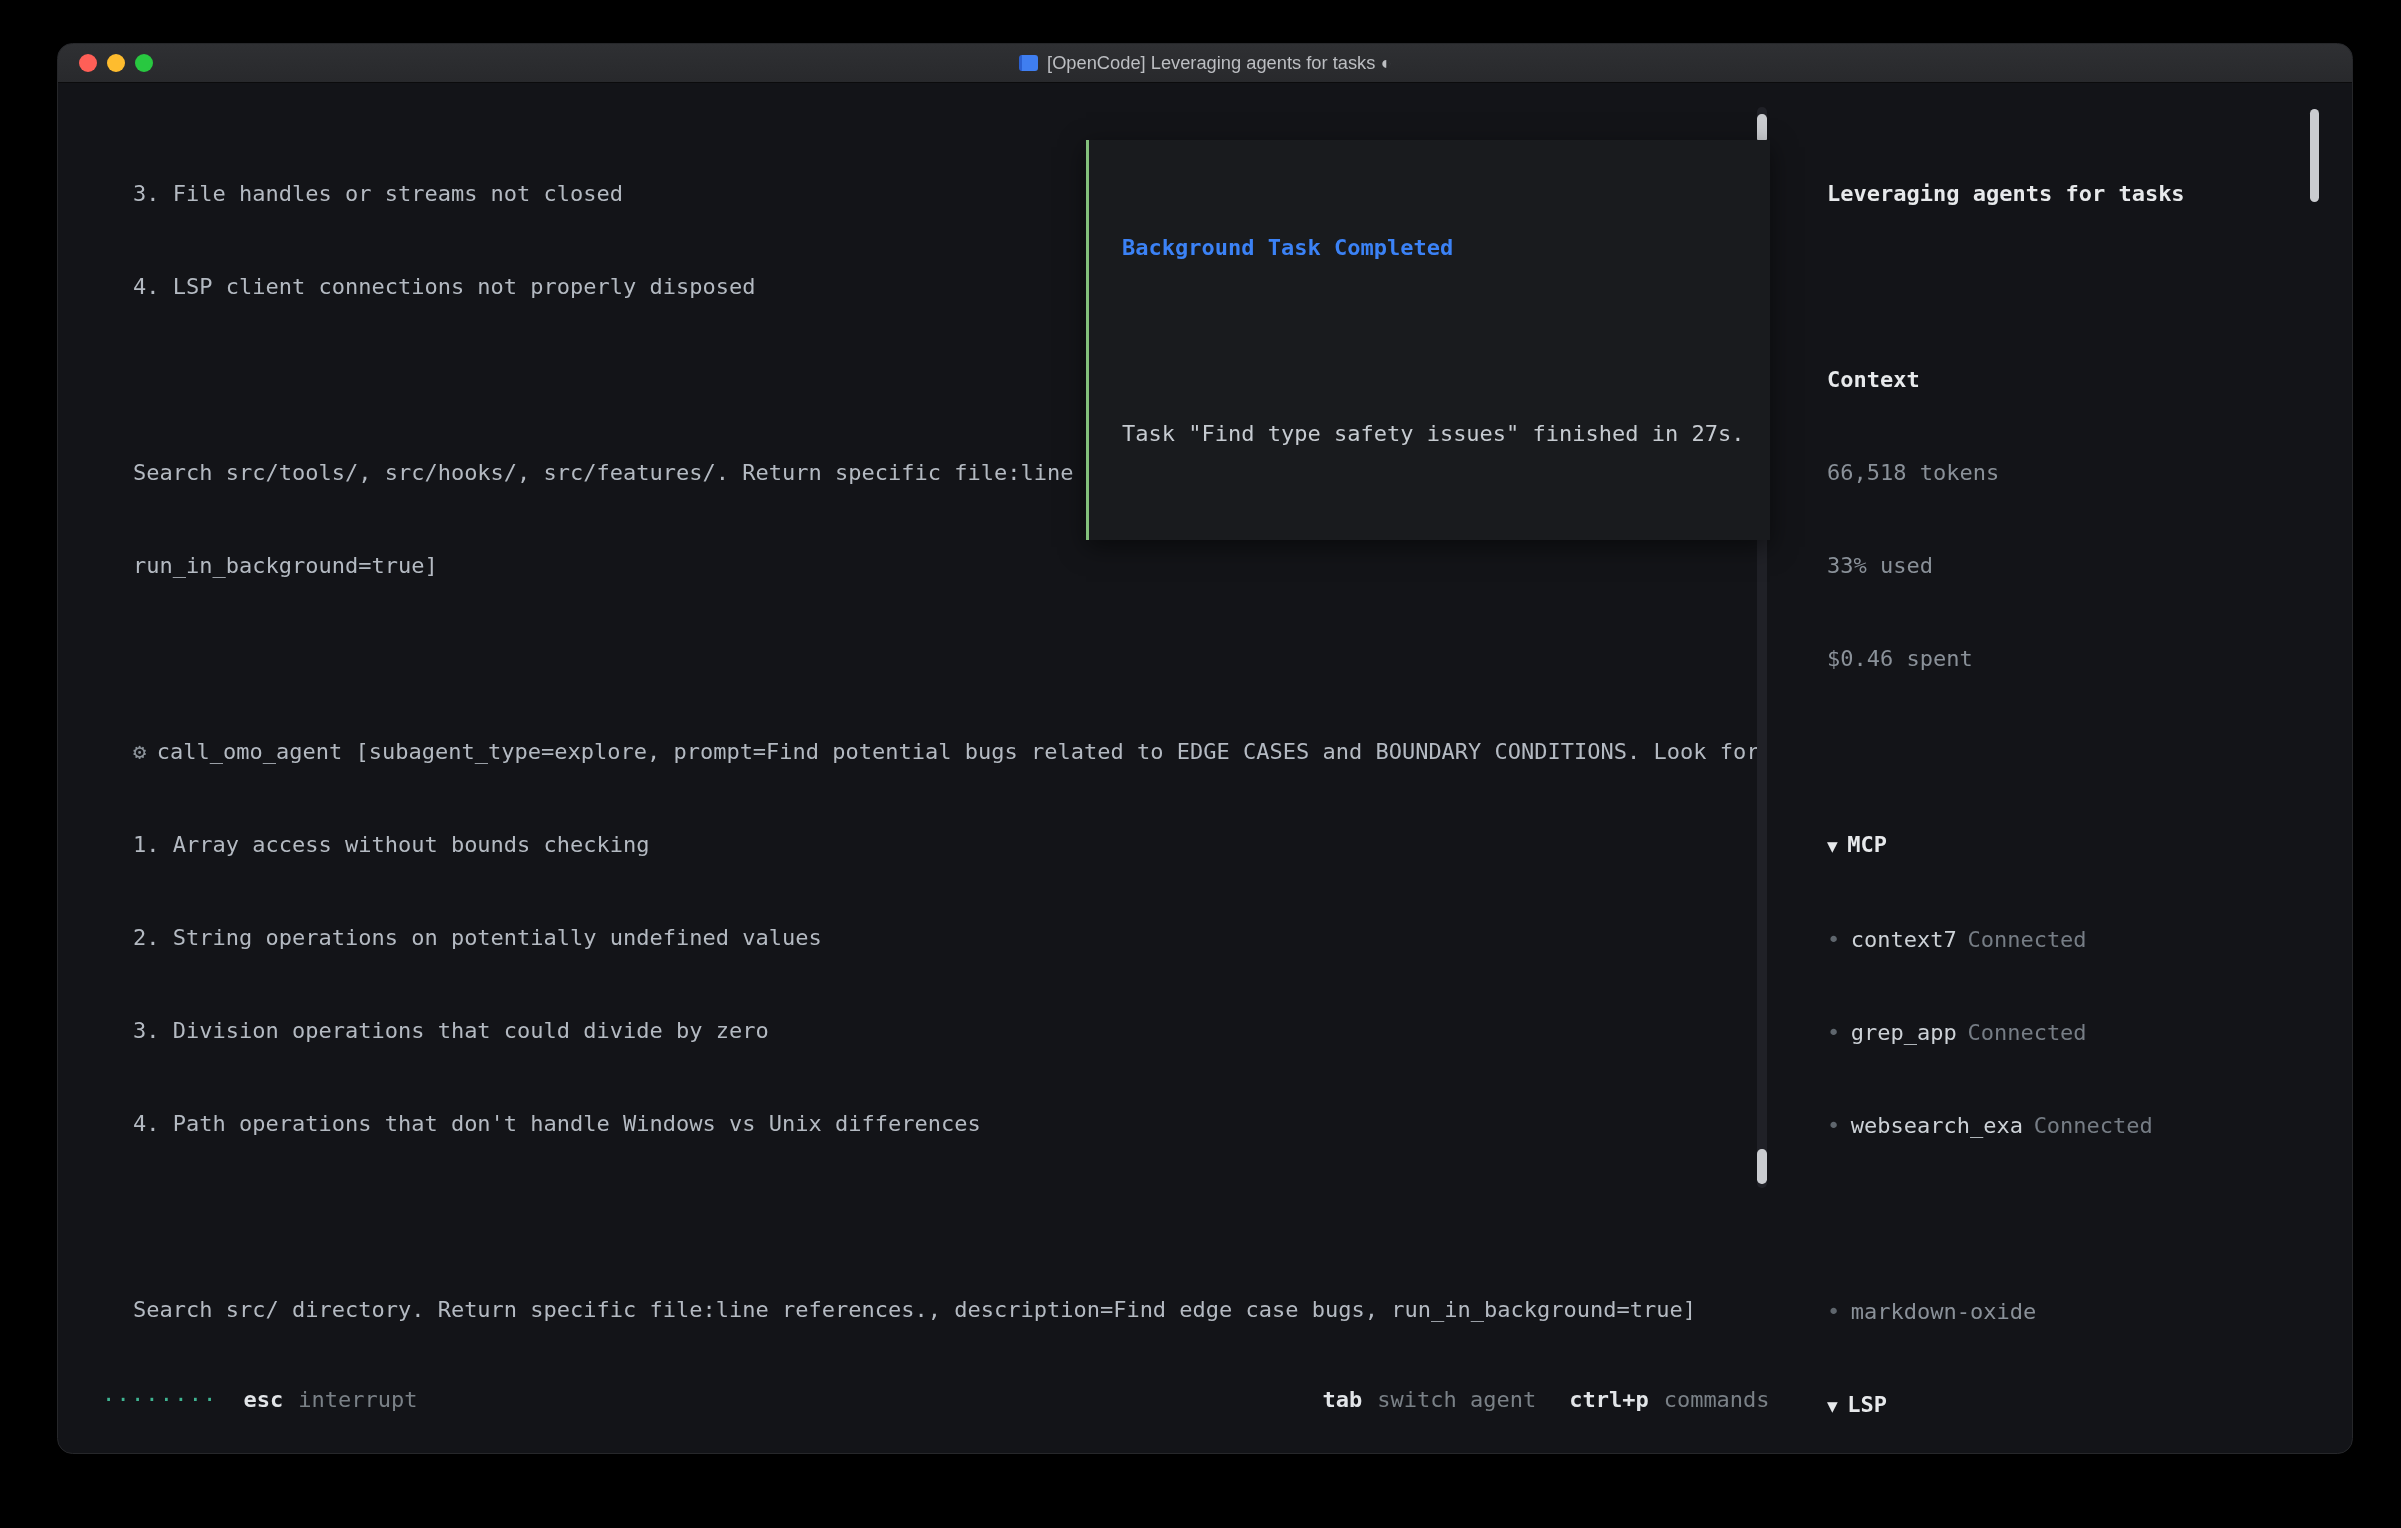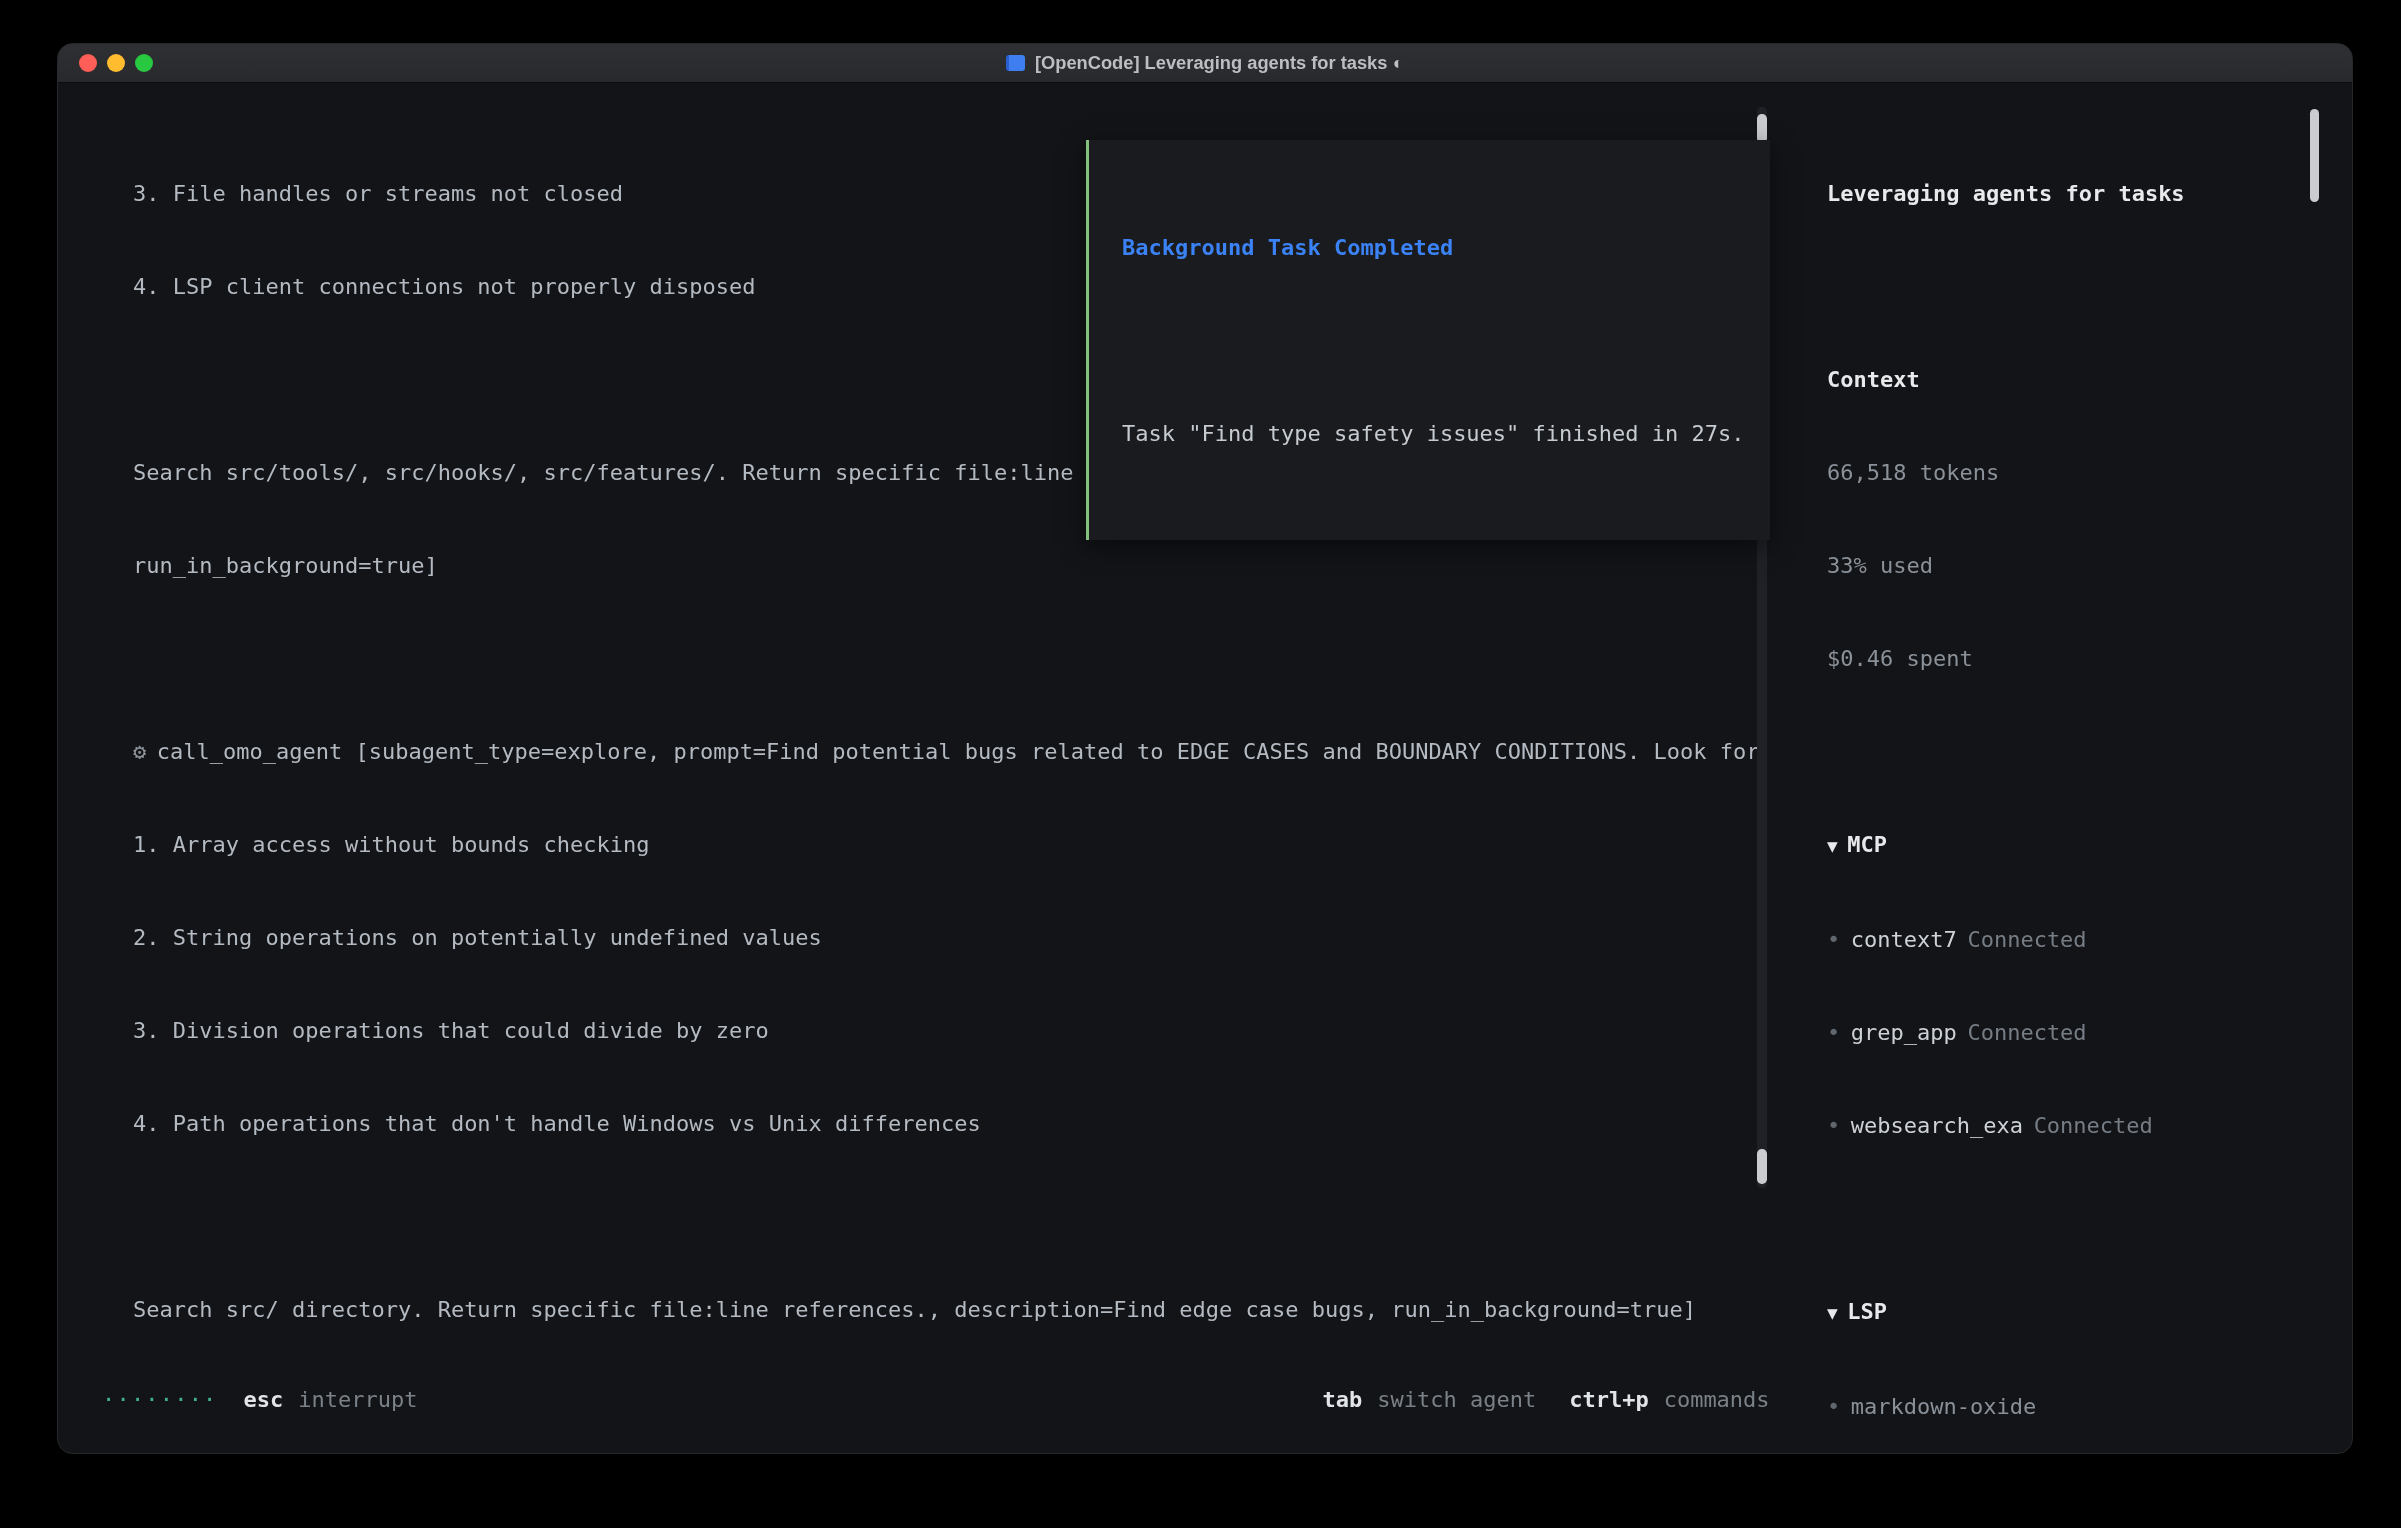--- a/index.html
+++ b/index.html
@@ -8,21 +8,21 @@
   .window { position:absolute; left:57px; top:43px; width:2296px; height:1411px;
     background:#131418; border-radius:15.4px; overflow:hidden;
     box-shadow:0 23.6px 71px rgba(0,0,0,.9); border:0.6px solid #26272a; }
   
   .titlebar { position:absolute; top:0; left:0; right:0; height:39px;
     background:linear-gradient(#2f3033,#28292c); border-bottom:1.2px solid #0b0b0c; z-index:20; }
   .traffic { position:absolute; left:21px; top:10px; display:flex; gap:9.5px; }
   .light { width:18.3px; height:18.3px; border-radius:50%; }
   .light.red{ background:#ff5f57; } .light.yellow{ background:#febc2e; } .light.green{ background:#28c840; }
   .title { height:100%; display:flex; align-items:center; justify-content:center; gap:9.5px;
-    color:#bcbec2; font-size:18.3px; font-weight:700; font-family:"Liberation Sans",sans-serif; }
+    color:#bcbec2; font-size:18.3px; font-weight:400; font-family:"Liberation Sans",sans-serif; }
   .title-icon { width:19px; height:16px; background:#3f7ef0; border-radius:3px; border-left:3px solid #2a5fd0; }
   
   .main { position:absolute; top:39px; left:0; width:1714px; bottom:0; }
   .main-flow { position:absolute; inset:0; padding:33px 26.6px 0 44px;
     font-size:22px; line-height:31px; color:#b4bac2; white-space:pre; overflow:hidden; }
   .tline { min-height:31px; }
   .indent { padding-left:31px; }
   .blank { height:31px; }
   .bright { color:#3b82f6; font-weight:bold; }
   .soft { color:#c6cbd1; }
@@ -132,22 +132,22 @@
     <div class="sb-line heading">Context</div>
     <div class="sb-line ctx-val">66,518 tokens</div>
     <div class="sb-line ctx-val">33% used</div>
     <div class="sb-line ctx-val">$0.46 spent</div>
     <div class="blank"></div>
     <div class="sb-line"><span class="tri">▼</span><span class="heading">MCP</span></div>
     <div class="sb-line"><span class="bullet">•</span><span class="mcp-name">context7</span><span class="mcp-status">Connected</span></div>
     <div class="sb-line"><span class="bullet">•</span><span class="mcp-name">grep_app</span><span class="mcp-status">Connected</span></div>
     <div class="sb-line"><span class="bullet">•</span><span class="mcp-name">websearch_exa</span><span class="mcp-status">Connected</span></div>
     <div class="blank"></div>
+    <div class="sb-line"><span class="bullet">•</span><span class="lsp-name">markdown-oxide</span></div>
     <div class="sb-line"><span class="tri">▼</span><span class="heading">LSP</span></div>
-    <div class="sb-line"><span class="bullet">•</span><span class="lsp-name">markdown-oxide</span></div>
     
     
     
     
     
     
     
     
     
     

